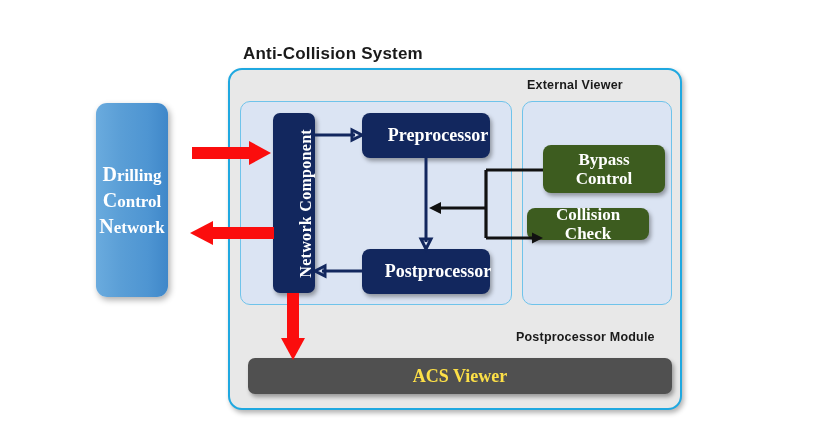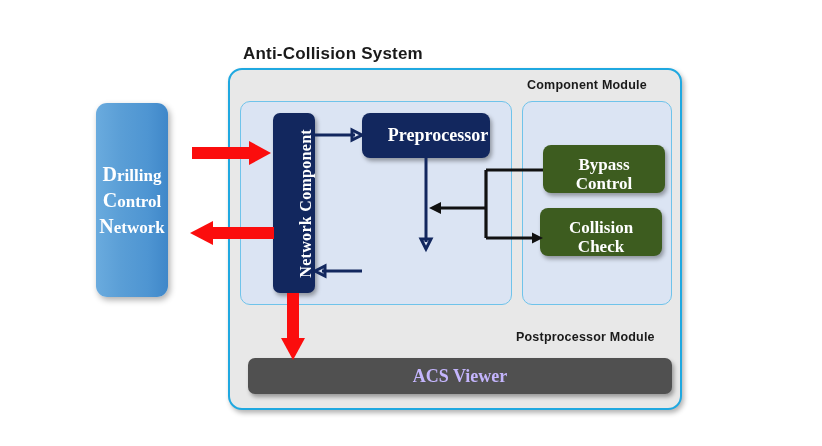--- a/index.html
+++ b/index.html
@@ -67,37 +67,37 @@
   #postproc{left:362px;top:249px;width:128px;height:45px;}
   #postproc span{font-size:18px;}
 
   
   .green{
     position:absolute;
     background:#3d5c1f;
     border-radius:8px;
     box-sizing:border-box;
     box-shadow:2px 3px 4px rgba(0,0,0,.35);
-    display:flex;align-items:flex-end;justify-content:center;text-align:center;
+    display:flex;align-items:center;justify-content:center;text-align:center;
   }
   .green span{
     font-family:"Liberation Serif",serif;font-weight:bold;color:#ffffff;
     font-size:17px;line-height:1.12;white-space:pre;
   }
   #bypass{left:543px;top:145px;width:122px;height:48px;}
-  #collision{left:540px;top:208px;width:122px;height:48px;}
+  #collision{left:527px;top:208px;width:122px;height:32px;}
 
   
   #viewer{
     position:absolute;left:248px;top:358px;width:424px;height:36px;
     background:#505050;border-radius:7px;
     box-shadow:2px 3px 4px rgba(0,0,0,.35);
     display:flex;align-items:center;justify-content:center;
   }
-  #viewer span{font-family:"Liberation Serif",serif;font-weight:bold;color:#c4b5fd;font-size:18px;}
+  #viewer span{font-family:"Liberation Serif",serif;font-weight:bold;color:#fde047;font-size:18px;}
 
   
   #dcn{
     position:absolute;left:96px;top:103px;width:72px;height:194px;
     border-radius:11px;
     background:linear-gradient(to right,#6aabde 0%,#5a9ed6 35%,#4e95d2 72%,#3f87c9 100%);
     box-shadow:2px 3px 6px rgba(0,0,0,.32);
     display:flex;align-items:center;justify-content:center;
   }
   #dcn-text{
@@ -114,40 +114,43 @@
 </style>
 </head>
 <body>
 
 <div id="stage">
 
   <div class="lbl" id="sys-title">Anti-Collision System</div>
 
   <div id="sys-frame"></div>
 
-  <div class="lbl" id="ext-title">Component Module</div>
+  <div class="lbl" id="ext-title">External Viewer</div>
   <div class="lbl" id="vis-title">Postprocessor Module</div>
 
   <div class="panel" id="core-panel"></div>
   <div class="panel" id="ext-panel"></div>
 
   <div id="dcn">
     <div id="dcn-text">
       <span class="cap">D</span>rilling<br><span class="cap">C</span>ontrol<br><span class="cap">N</span>etwork
     </div>
   </div>
 
   <div class="navy" id="net-comp">
     <span>Network Component</span>
   </div>
 
   <div class="navy" id="preproc">
     <span>Preprocessor</span>
   </div>
 
+  <div class="navy" id="postproc">
+    <span>Postprocessor</span>
+  </div>
 
   <div class="green" id="bypass">
     <span>Bypass
 Control</span>
   </div>
 
   <div class="green" id="collision">
     <span>Collision
 Check</span>
   </div>

